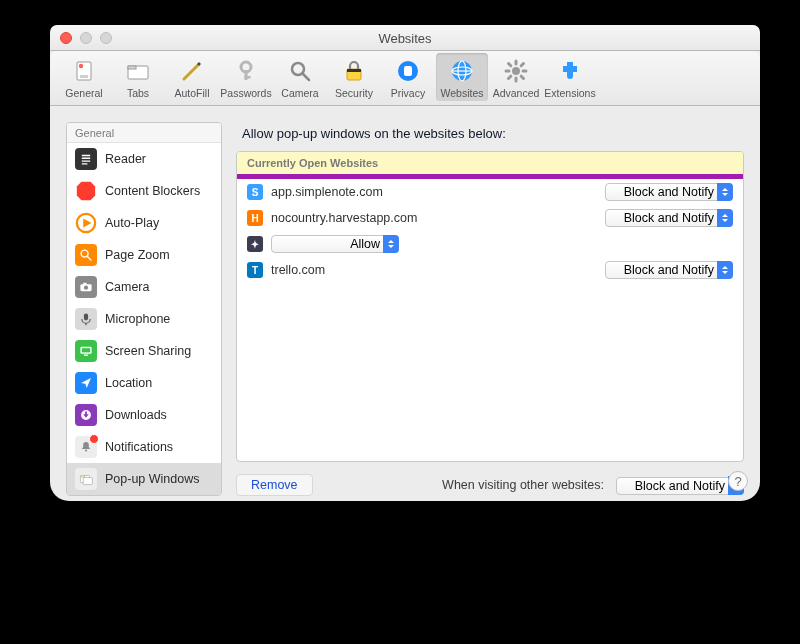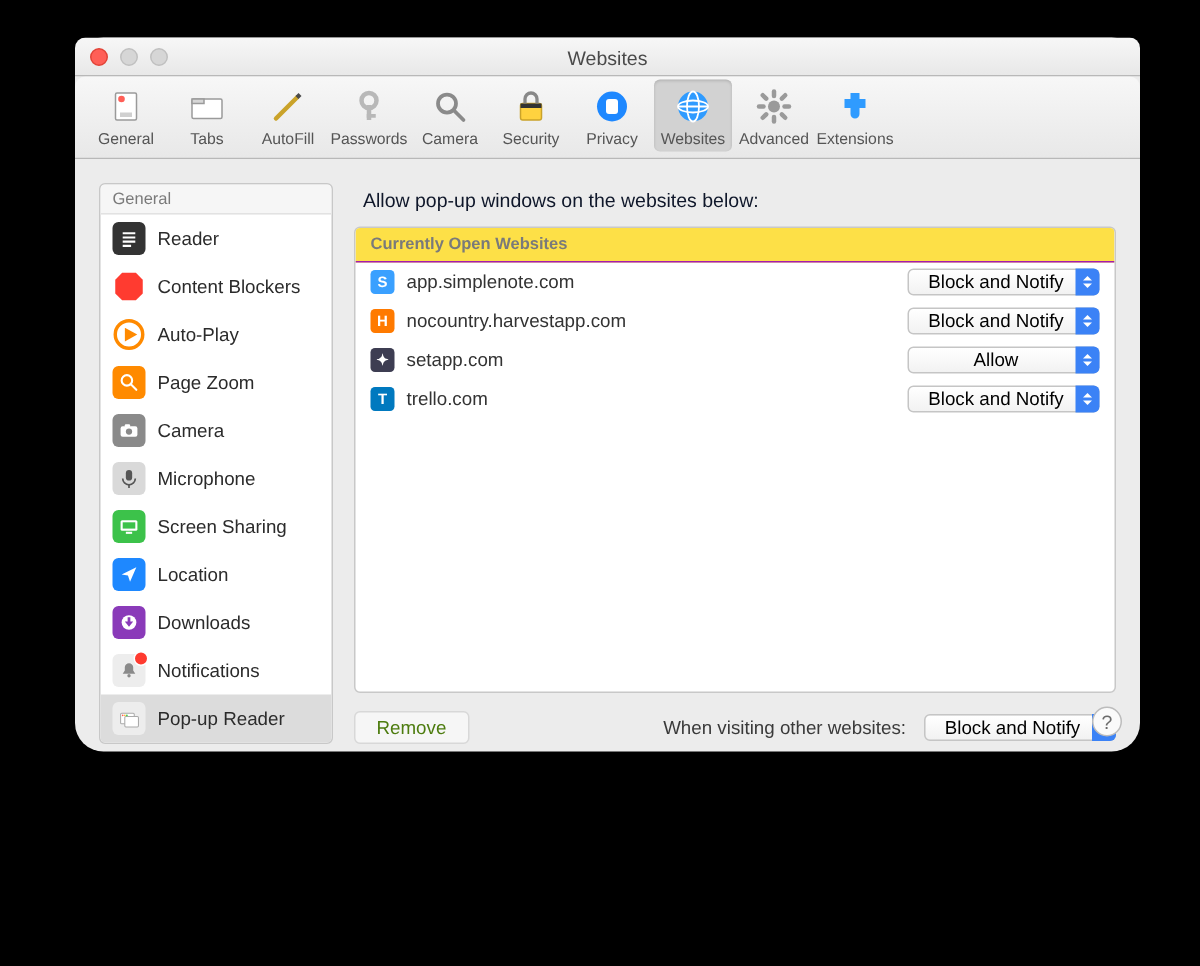--- a/index.html
+++ b/index.html
@@ -45,49 +45,49 @@
   .sbi .sicon { width: 22px; height: 22px; border-radius: 4px; display:flex; align-items:center; justify-content:center; flex-shrink:0; position:relative; }
   .sbi .badge { position:absolute; top:-2px; left:14px; width:10px; height:10px; background:#ff3b30; border-radius:50%; border:1.5px solid #fff; }
   .main {
     flex: 1; display: flex; flex-direction: column;
   }
   .main-heading { font-size: 13px; color: #0f172a; margin: 4px 2px 10px 6px; }
   .list-frame {
     flex: 1; background: #fff; border: 1px solid #c8c8c8; border-radius: 4px; overflow: hidden;
     display:flex; flex-direction:column;
   }
-  .list-header { font-size: 11px; color: #7a7a7a; font-weight: 600; padding: 5px 10px; background: #fde047; border-bottom: 1px solid #a21caf; }
+  .list-header { font-size: 11px; color: #7a7a7a; font-weight: 600; padding: 5px 10px; background: #fef9c3; border-bottom: 5px solid #a21caf; }
   .rows { flex:1; }
   .row {
     display: flex; align-items: center; padding: 4px 10px; font-size: 12.5px; color: #333;
   }
   .row .favicon { width: 16px; height: 16px; border-radius: 3px; margin-right: 8px; display:flex; align-items:center; justify-content:center; font-size:10px; font-weight:bold; color:#fff; }
   .row .domain { flex: 1; }
   .select {
     appearance: none; -webkit-appearance: none;
     font-size: 12.5px; padding: 1px 18px 1px 8px;
     background: linear-gradient(#fff,#f2f2f2); border: 1px solid #c5c5c5; border-radius: 4px;
-    position: relative; min-width: 128px; text-align: center;
+    position: relative; min-width: 128px; text-align: right;
   }
   .select-wrap { position: relative; display: inline-block; }
   .select-wrap .arrows {
     position: absolute; right: 0; top: 0; bottom: 0; width: 16px;
     background: #3b82f6; border-top-right-radius: 4px; border-bottom-right-radius: 4px;
     display: flex; flex-direction: column; align-items: center; justify-content: center;
   }
   .select-wrap .arrows::before, .select-wrap .arrows::after {
     content:""; width:0; height:0; border-left:3px solid transparent; border-right:3px solid transparent;
   }
   .select-wrap .arrows::before { border-bottom:3px solid #fff; margin-bottom:2px; }
   .select-wrap .arrows::after { border-top:3px solid #fff; }
   .footer-row {
     display: flex; align-items: center; gap: 12px; margin-top: 12px;
   }
   .remove-btn {
-    font-size: 12.5px; color: #4d7c0f; padding: 3px 14px; background: #f6f6f6;
+    font-size: 12.5px; color: #1d4ed8; padding: 3px 14px; background: #f6f6f6;
     border: 1px solid #d8d8d8; border-radius: 4px;
   }
   .footer-spacer { flex: 1; }
   .footer-label { font-size: 12.5px; color: #3a3a3a; }
   .help {
     position: absolute; right: 12px; bottom: 10px; width: 20px; height: 20px;
     border: 1px solid #bcbcbc; border-radius: 50%; display:flex; align-items:center; justify-content:center;
     font-size: 13px; color: #6a6a6a; background:#fafafa;
   }
 </style>
@@ -316,21 +316,21 @@
           <div class="sbi selected">
             <span class="sicon" style="background:#ededed">
               <svg viewBox="0 0 20 20" width="14" height="14">
                 <rect x="2" y="5" width="13" height="10" rx="1" fill="#fff" stroke="#aaa"></rect>
                 <rect x="6" y="8" width="13" height="10" rx="1" fill="#fff" stroke="#aaa"></rect>
                 <circle cx="4" cy="7" r="0.8" fill="#ff5f57"></circle>
                 <circle cx="6" cy="7" r="0.8" fill="#ffbd2e"></circle>
                 <circle cx="8" cy="7" r="0.8" fill="#28c940"></circle>
               </svg>
             </span>
-            <span>Pop-up Reader</span>
+            <span>Pop-up Windows</span>
           </div>
         </div>
     </div>
 
     <div class="main">
       <div class="main-heading">Allow pop-up windows on the websites below:</div>
       <div class="list-frame">
         <div class="list-header">Currently Open Websites</div>
         <div class="rows" id="rows">
             <div class="row">
@@ -344,21 +344,20 @@
             <div class="row">
     <span class="favicon" style="background:#ff7a00">H</span>
     <span class="domain">nocountry.harvestapp.com</span>
     <span class="select-wrap">
       <button class="select">Block and Notify</button>
       <span class="arrows"></span>
     </span>
             </div>
             <div class="row">
     <span class="favicon" style="background:#3d3d52">✦</span>
-    <span class="domain">setapp.com</span>
     <span class="select-wrap">
       <button class="select">Allow</button>
       <span class="arrows"></span>
     </span>
             </div>
             <div class="row">
     <span class="favicon" style="background:#0079bf">T</span>
     <span class="domain">trello.com</span>
     <span class="select-wrap">
       <button class="select">Block and Notify</button>

